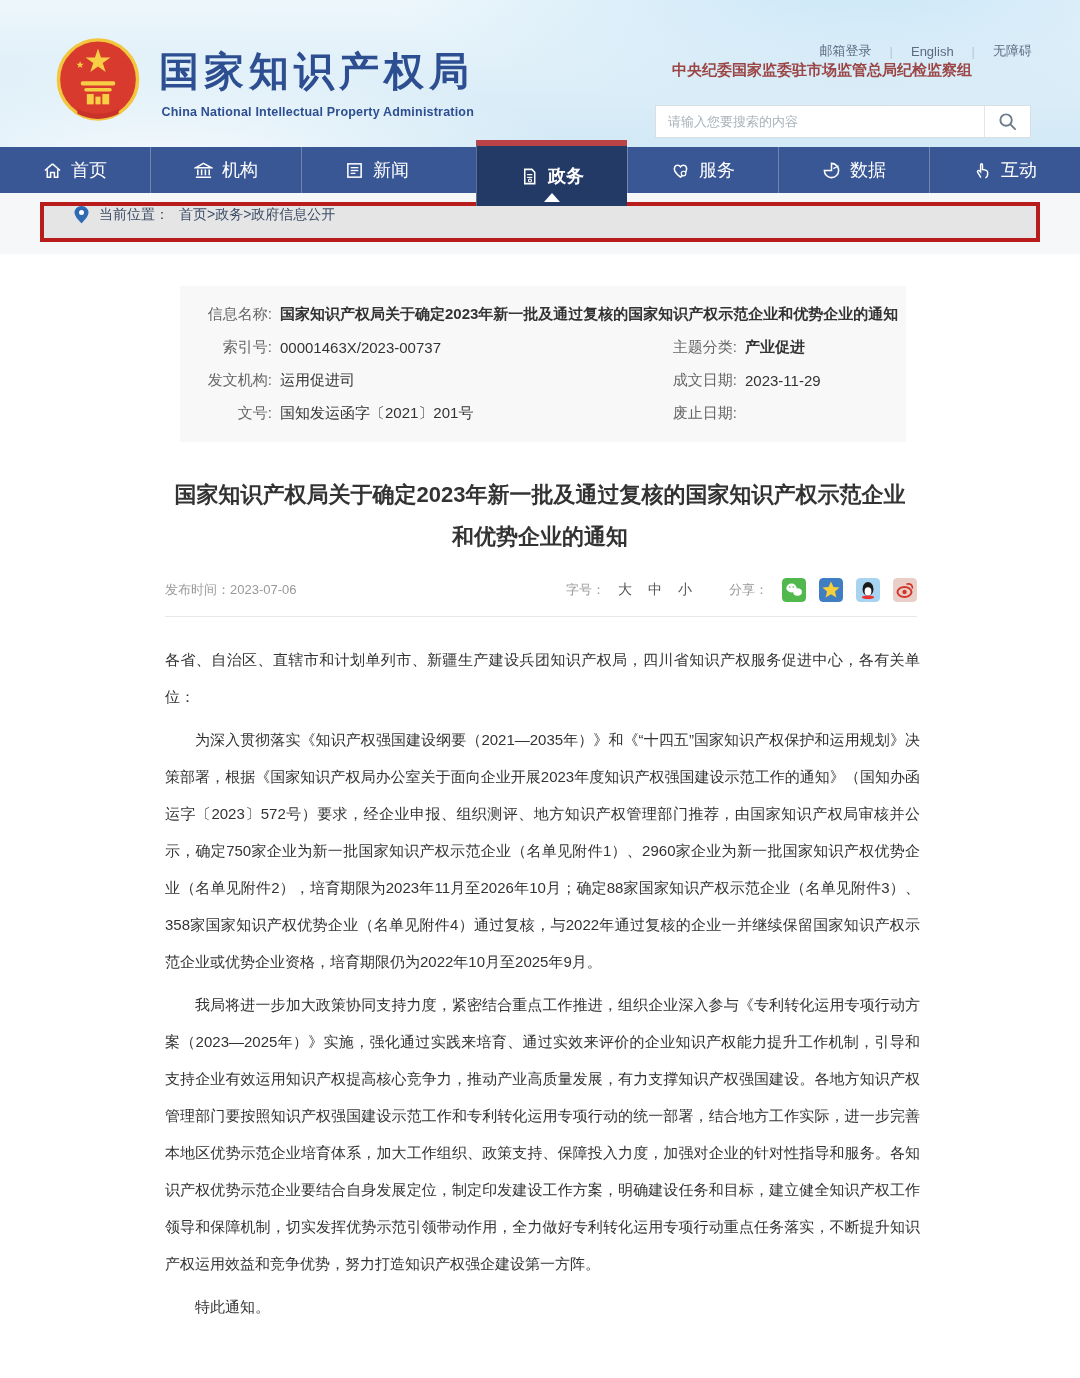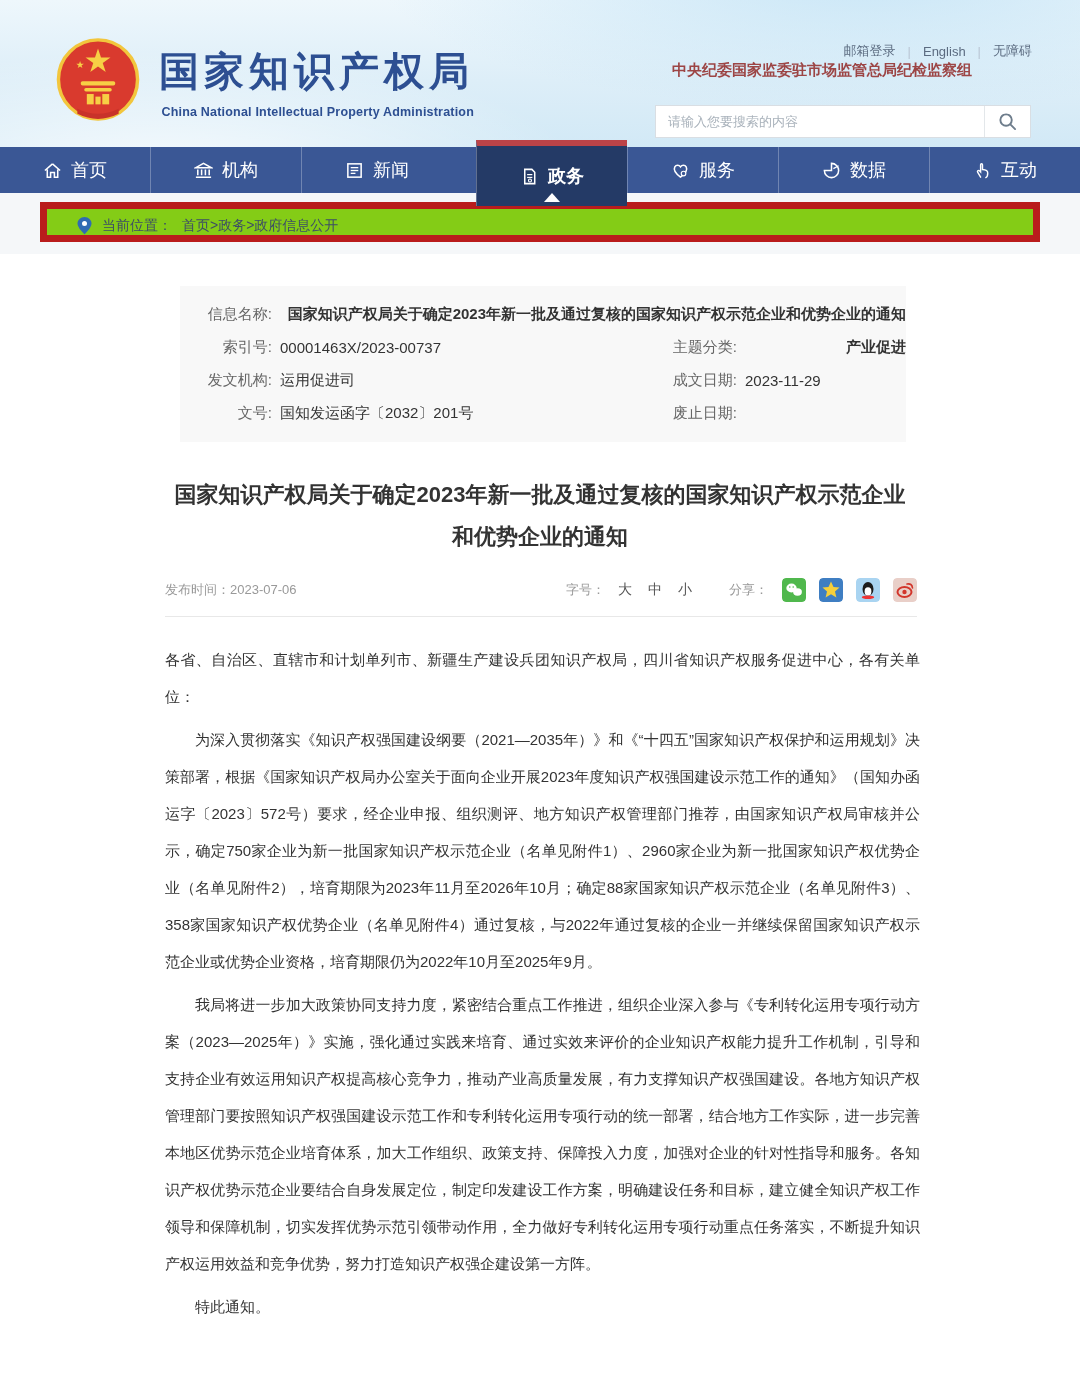--- a/index.html
+++ b/index.html
@@ -16,21 +16,21 @@
       radial-gradient(ellipse 600px 180px at 15% 120%, rgba(255,255,255,.85), rgba(255,255,255,0) 70%),
       radial-gradient(ellipse 700px 200px at 80% -20%, rgba(190,225,245,.8), rgba(190,225,245,0) 70%),
       linear-gradient(180deg,#eef7fc 0%, #ddeef8 55%, #d2e9f6 100%);
   }
   .brand { position:absolute; left:55px; top:36px; display:flex; align-items:flex-start; gap:18px; }
   .emblem { width:86px; height:92px; }
   .brand-text { padding-top:8px;text-align:right; }
   .brand-cn { font-size:40px; font-weight:bold; color:#2d4f92; letter-spacing:5px; font-family:"Liberation Serif","DejaVu Serif",serif; }
   .brand-en { font-size:12.5px; font-weight:bold; color:#2d4f92; margin-top:6px; letter-spacing:.2px; }
 
-  .toplinks { position:absolute; top:42px; right:48px; display:flex; align-items:center; gap:12px; font-size:13px; color:#5b6b80; }
+  .toplinks { position:absolute; top:42px; right:48px; display:flex; align-items:center; gap:18px; font-size:13px; color:#5b6b80; }
   .toplinks .sep { color:#b9c6d4; }
   .toplinks span[data-interactable="true"] { cursor:pointer; }
 
   .orglines { position:absolute; left:672px; top:58px; font-size:15px; line-height:23px; color:#9c4545; font-weight:bold; }
 
   .searchbar {
     position:absolute; left:655px; top:105px; width:376px; height:33px;
     background:#fff; border:1px solid #d9dee3; display:flex; align-items:stretch;
   }
   .searchbar input {
@@ -54,37 +54,37 @@
   .nav-item.active::after {
     content:""; position:absolute; bottom:4px; left:50%; margin-left:-8px;
     border-left:8px solid transparent; border-right:8px solid transparent;
     border-bottom:9px solid #ffffff;
   }
   .nav-icon { width:19px; height:19px; display:inline-flex; }
 
   
   .crumb-band { background:#f5f7f9; padding:9px 40px 12px 40px; }
   .crumb-bar {
-    background:#84cc16; border:7px solid #b91c1c; height:40px;
-    display:flex; align-items:flex-end; gap:10px; padding:0 30px;
+    background:#e5e5e5; border:4px solid #b91c1c; height:40px;
+    display:flex; align-items:flex-start; gap:10px; padding:0 30px;
     font-size:14px; color:#3d4d66;
   }
 
   
   .content { background:#fff; }
 
   .info-table {
     width:726px; margin:32px 0 0 180px; background:#f8f8f8;
     padding:12px 0 12px 0; font-size:15px;
   }
   .info-row { display:grid; grid-template-columns:100px 360px 105px 1fr; align-items:center; min-height:33px; padding:2px 0; }
   .info-row.full { grid-template-columns:100px 1fr; }
   .info-label { text-align:right; color:#666; padding-right:8px; white-space:nowrap; }
   .info-value { color:#333; }
-  .info-value.strong { font-weight:bold;text-align:right; }
+  .info-value.strong { font-weight:bold; }
 
   .doc-title { text-align:center; font-size:22px; font-weight:bold; color:#333; line-height:42px; margin-top:32px; }
 
   .meta-row {
     width:752px; margin:20px 0 0 165px; display:flex; justify-content:space-between; align-items:center;
     font-size:13px; color:#999; padding-bottom:14px; border-bottom:1px solid #e8e8e8;
   }
   .meta-right { display:flex; align-items:center; gap:10px; }
   .fs-opt { color:#555; font-size:14px; cursor:pointer; padding:0 3px; }
   .share-icons { display:flex; gap:13px; margin-left:4px; }
@@ -232,21 +232,21 @@
       <span class="info-value strong" data-interactable="false">产业促进</span>
     </div>
     <div class="info-row" data-interactable="false">
       <span class="info-label" data-interactable="false">发文机构:</span>
       <span class="info-value" data-interactable="false">运用促进司</span>
       <span class="info-label" data-interactable="false">成文日期:</span>
       <span class="info-value" data-interactable="false">2023-11-29</span>
     </div>
     <div class="info-row" data-interactable="false">
       <span class="info-label" data-interactable="false">文号:</span>
-      <span class="info-value" data-interactable="false">国知发运函字〔2032〕201号</span>
+      <span class="info-value" data-interactable="false">国知发运函字〔2021〕201号</span>
       <span class="info-label" data-interactable="false">废止日期:</span>
       <span class="info-value" data-interactable="false"></span>
     </div>
   </div>
 
   <div class="doc-title" data-interactable="false">
     <div data-interactable="false">国家知识产权局关于确定2023年新一批及通过复核的国家知识产权示范企业</div>
     <div data-interactable="false">和优势企业的通知</div>
   </div>
 

